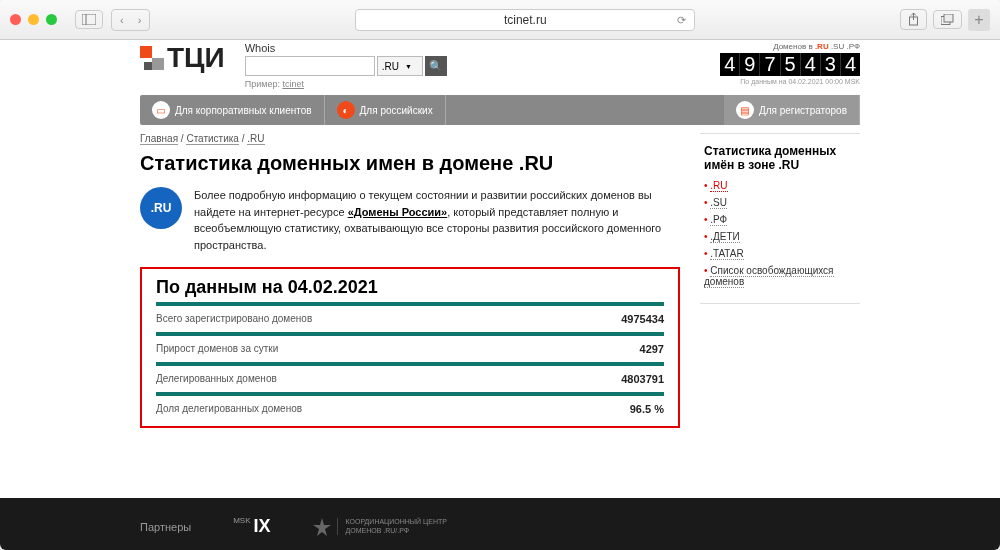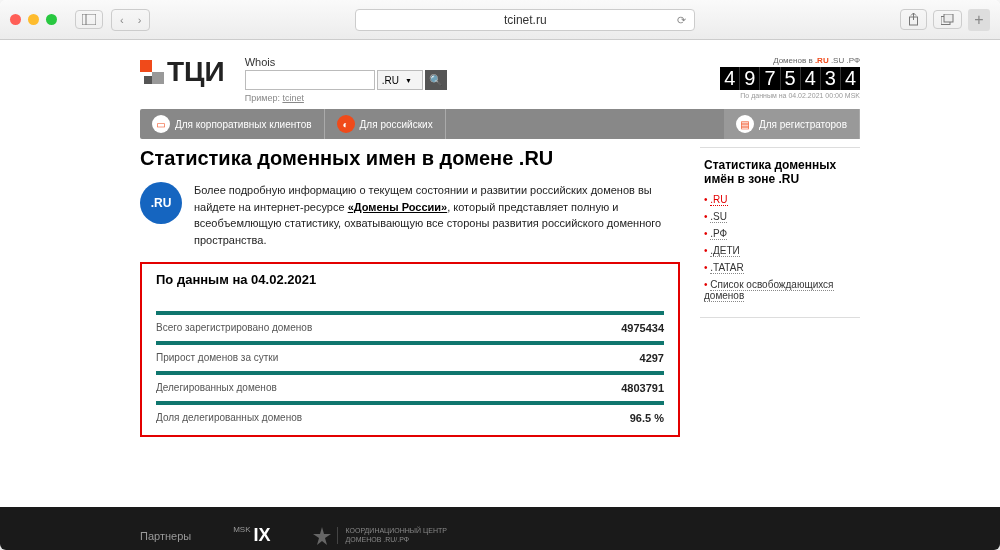--- a/index.html
+++ b/index.html
@@ -12,21 +12,21 @@
 .nav-ctrl{display:flex;gap:4px;border:1px solid #ccc;border-radius:4px;padding:4px 8px;color:#888;font-size:11px}
 .sidebar-btn{border:1px solid #ccc;border-radius:4px;padding:3px 6px;color:#666}
 .addr-wrap{flex:1;display:flex;justify-content:center}
 .addr{background:#fff;border:1px solid #ccc;border-radius:4px;padding:3px 32px;font-size:12px;color:#333;min-width:340px;text-align:center;position:relative}
 .addr .lock{position:absolute;right:8px;top:4px;color:#888;font-size:11px}
 .tb-right{display:flex;gap:6px;align-items:center}
 .tb-btn{border:1px solid #ccc;border-radius:4px;padding:3px 7px;color:#666;font-size:12px}
 .newtab{width:22px;height:22px;background:#ddd;border-radius:3px;color:#888;display:flex;align-items:center;justify-content:center;font-size:16px}
 .viewport{flex:1;overflow:auto;background:#fff}
 .page{width:720px;margin:0 auto}
-.header{display:flex;align-items:flex-start;padding:16px 0 6px;gap:20px}
+.header{display:flex;align-items:flex-start;padding:2px 0 6px;gap:20px}
 .logo{display:flex;align-items:center;gap:3px;font-weight:900;font-size:28px;color:#222}
 .logo .ico{width:24px;height:24px;position:relative}
 .logo .ico::before{content:"";position:absolute;width:12px;height:12px;background:#f04a1a;top:0;left:0}
 .logo .ico::after{content:"";position:absolute;width:12px;height:12px;background:#999;bottom:0;right:0}
 .logo .ico span{position:absolute;width:8px;height:8px;background:#555;bottom:0;left:4px}
 .whois-block{flex:1}
 .whois-label{font-size:11px;color:#333}
 .whois-row{display:flex;align-items:center;gap:2px;margin-top:2px}
 .whois-input{width:130px;border:1px solid #bbb;height:20px;font-size:10px;padding:0 4px}
 .tld-select{border:1px solid #bbb;height:20px;font-size:10px;padding:0 10px 0 4px;display:flex;align-items:center;background:#f4f4f4}
@@ -48,21 +48,21 @@
 .left{flex:1}
 .right{width:160px}
 .breadcrumb{font-size:10px;color:#555;margin-bottom:8px}
 .breadcrumb a{color:#555;text-decoration:none;border-bottom:1px solid #999}
 h1{font-size:20px;font-weight:600;margin-bottom:12px;color:#000}
 .intro{display:flex;gap:12px;margin-bottom:14px}
 .ru-badge{width:42px;height:42px;border-radius:50%;background:#1565c0;color:#fff;font-weight:700;font-size:12px;display:flex;align-items:center;justify-content:center;flex-shrink:0}
 .intro p{font-size:11px;line-height:1.5;color:#222}
 .intro p a{color:#000;font-weight:600;text-decoration:underline}
 .statsbox{border:2px solid #e30000;padding:8px 14px 4px}
-.statsbox h3{font-size:13px;font-weight:600;margin-bottom:24px}
+.statsbox h3{font-size:18px;font-weight:600;margin-bottom:4px}
 .statrow{display:flex;justify-content:space-between;border-top:4px solid #0f766e;padding:7px 0;font-size:10px;color:#555}
 .statrow .val{font-weight:700;color:#222;font-size:11px}
 .sidebar-block{border:1px solid #ddd;border-left:none;border-right:none;padding:10px 4px}
 .sidebar-block h4{font-size:12px;font-weight:700;margin-bottom:8px}
 .sidebar-block ul{list-style:none}
 .sidebar-block li{font-size:10px;margin-bottom:6px;color:#555}
 .sidebar-block li a{color:#333;text-decoration:none;border-bottom:1px dotted #888}
 .sidebar-block li::before{content:"• ";color:#e30000}
 .footer{background:#1a1a1a;color:#999;margin-top:70px}
 .footer-inner{width:720px;margin:0 auto;padding:18px 0;display:flex;align-items:center;gap:42px;font-size:11px}
@@ -157,20 +157,23 @@
             <span>Для российских</span>
           </div>
         <div class="item last">
             <div class="picon">▤</div>
             <span>Для регистраторов</span>
           </div>
       </div>
 
       <div class="content">
         <div class="left">
+          <div class="breadcrumb">
+            <a>Главная</a> / <a>Статистика</a> / <a>.RU</a>
+          </div>
           <h1>Статистика доменных имен в домене .RU</h1>
           <div class="intro">
             <div class="ru-badge">.RU</div>
             <p><span>Более подробную информацию о текущем состоянии и развитии российских доменов вы найдете на интернет-ресурсе </span><a>«Домены России»</a><span>, который представляет полную и всеобъемлющую статистику, охватывающую все стороны развития российского доменного пространства.</span></p>
           </div>
           <div class="statsbox">
             <h3>По данным на 04.02.2021</h3>
             <div class="statrow">
                 <span>Всего зарегистрировано доменов</span>
                 <span class="val">4975434</span>

